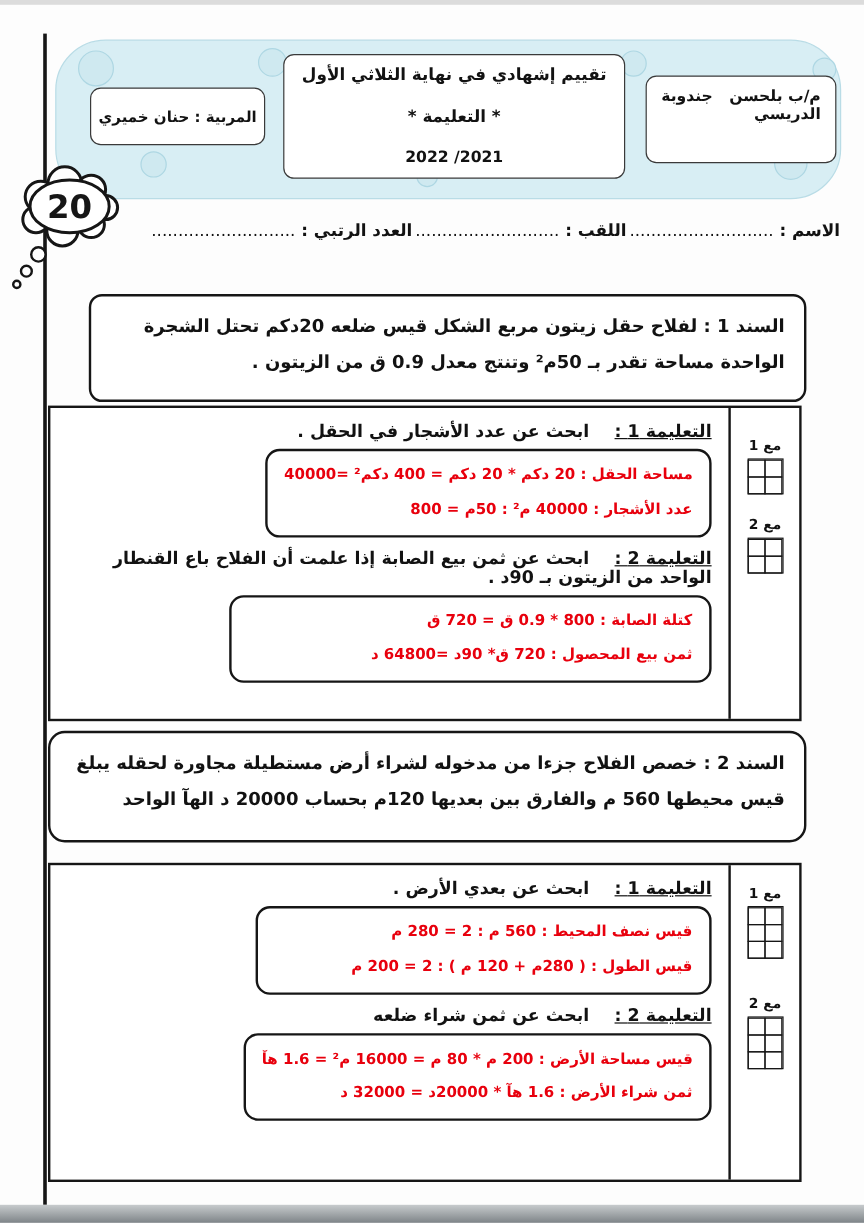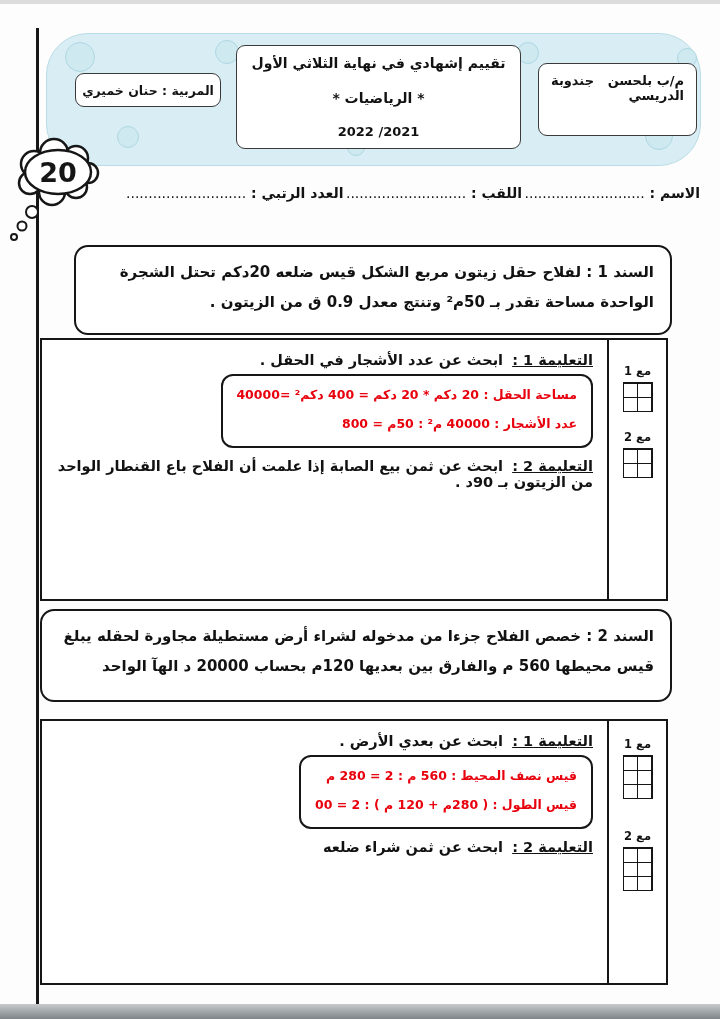--- a/index.html
+++ b/index.html
@@ -30,50 +30,50 @@
 
   .hbox { position:absolute; background:#fff; border:1.5px solid #3a3a3a; border-radius:9px;
     font-weight:bold; }
   .hbox-school { left:538px; top:63px; width:159px; height:73px; padding:9px 12px;
     text-align:right; display:flex; flex-direction:row; justify-content:space-between;
     font-size:13px; }
   .hbox-exam { left:236px; top:45px; width:285px; height:104px; padding:9px 6px;
     display:flex; flex-direction:column; justify-content:space-between; align-items:center;
     text-align:center; font-size:14px; }
   .exam-l3 { direction:ltr; font-size:13px; }
-  .hbox-teacher { left:75px; top:73px; width:146px; height:34px;
+  .hbox-teacher { left:75px; top:73px; width:146px; height:48px;
     display:flex; align-items:center; justify-content:center; font-size:12.5px; }
 
   
   .score-bubble { position:absolute; left:8px; top:136px; width:96px; height:110px; }
 
   
   .idrow { position:absolute; left:126px; top:185px; width:574px;
     display:flex; justify-content:space-between; font-size:14px; font-weight:bold; }
   .idseg .dots { font-weight:normal; letter-spacing:0.5px; }
 
   
   .sanad { position:absolute; background:#fff; border:2px solid #161616; border-radius:14px;
     padding:10px 16px; direction:rtl; text-align:right; font-size:15px; font-weight:bold;
     line-height:2; }
-  .sanad1 { left:74px; top:245px; width:598px; height:90px; }
+  .sanad1 { left:74px; top:245px; width:598px; height:90px;border-radius:11px; }
   .sanad2 { left:40px; top:609px; width:632px; height:93px; }
 
   
   .section { position:absolute; border:2px solid #161616; background:#fff; display:flex; }
   .section1 { left:40px; top:338px; width:628px; height:263px; }
   .section2 { left:40px; top:719px; width:628px; height:266px; }
   .sec-content { flex:1; padding:10px 12px 6px 10px; direction:rtl; text-align:right; }
   .inst { font-size:14.5px; font-weight:bold; margin:2px 2px 6px 0; }
-  .ilbl { text-decoration:underline; margin-left:4px; }
+  .ilbl { text-decoration:underline; margin-left:16px; }
   .ansbox { border:2px solid #161616; border-radius:12px; background:#fff;
     color:#e8000d; font-weight:bold; font-size:12.5px;
     padding:5px 14px 7px; margin:2px 2px 10px 0; }
   .ans-line { line-height:2.3; white-space:nowrap; overflow:hidden; }
-  .w372 { width:372px; } .w402 { width:402px; } .w328 { width:294px; } .w390 { width:390px; }
+  .w372 { width:372px; } .w402 { width:402px; } .w328 { width:380px; } .w390 { width:390px; }
 
   .grade-col { width:59px; border-left:2px solid #161616; display:flex; flex-direction:column;
     align-items:center; padding-top:24px; gap:18px; }
   .section2 .grade-col { padding-top:16px; gap:30px; }
   .crit { display:flex; flex-direction:column; align-items:center; gap:4px; }
   .crit-lbl { font-size:11.5px; font-weight:bold; direction:rtl; }
   .mgrid { display:grid; grid-template-columns:repeat(2,14px); grid-auto-rows:14px;
     border:1.5px solid #161616; }
   .mgrid span { border:1px solid #161616; margin:-0.5px; }
 </style>
@@ -93,21 +93,21 @@
   <div class="bubble b7"></div>
 </div>
 
 <div class="hbox hbox-school" dir="rtl">
   <div>م/ب بلحسن الدريسي</div>
   <div>جندوبة</div>
 </div>
 
 <div class="hbox hbox-exam" dir="rtl">
   <div>تقييم إشهادي في نهاية الثلاثي الأول</div>
-  <div>* الرياضيات *</div>
+  <div>* التعليمة *</div>
   <div class="exam-l3">2022 /2021</div>
 </div>
 
 <div class="hbox hbox-teacher" dir="rtl">
   <div>المربية : حنان خميري</div>
 </div>
 
 <div class="score-bubble">
   <svg width="96" height="110" viewBox="0 0 96 110">
     <g fill="#ffffff" stroke="#161616" stroke-width="2.5">
@@ -157,20 +157,24 @@
       <span>ابحث عن عدد الأشجار في الحقل .</span>
     </p>
     <div class="ansbox w372">
       <div class="ans-line">مساحة الحقل : 20 دكم * 20 دكم = 400 دكم² =40000 م²</div>
       <div class="ans-line">عدد الأشجار : 40000 م² : 50م = 800</div>
     </div>
     <p class="inst">
       <span class="ilbl">التعليمة 2 :</span>
       <span>ابحث عن ثمن بيع الصابة إذا علمت أن الفلاح باع القنطار الواحد من الزيتون بـ 90د .</span>
     </p>
+    <div class="ansbox w402">
+      <div class="ans-line">كتلة الصابة : 800 * 0.9 ق = 720 ق</div>
+      <div class="ans-line">ثمن بيع المحصول : 720 ق* 90د =64800 د</div>
+    </div>
   </div>
   <div class="grade-col">
     <div class="crit">
       <div class="crit-lbl">مع 1</div>
       <div class="mgrid">
         <span></span>
           <span></span>
           <span></span>
           <span></span>
       </div>
@@ -199,20 +203,24 @@
       <span>ابحث عن بعدي الأرض .</span>
     </p>
     <div class="ansbox w328">
       <div class="ans-line">قيس نصف المحيط : 560 م : 2 = 280 م</div>
       <div class="ans-line">قيس الطول : ( 280م + 120 م ) : 2 = 200 م</div>
     </div>
     <p class="inst">
       <span class="ilbl">التعليمة 2 :</span>
       <span>ابحث عن ثمن شراء ضلعه</span>
     </p>
+    <div class="ansbox w390">
+      <div class="ans-line">قيس مساحة الأرض : 200 م * 80 م = 16000 م² = 1.6 هآ</div>
+      <div class="ans-line">ثمن شراء الأرض : 1.6 هآ * 20000د = 32000 د</div>
+    </div>
   </div>
   <div class="grade-col">
     <div class="crit">
       <div class="crit-lbl">مع 1</div>
       <div class="mgrid">
         <span></span>
           <span></span>
           <span></span>
           <span></span>
           <span></span>

